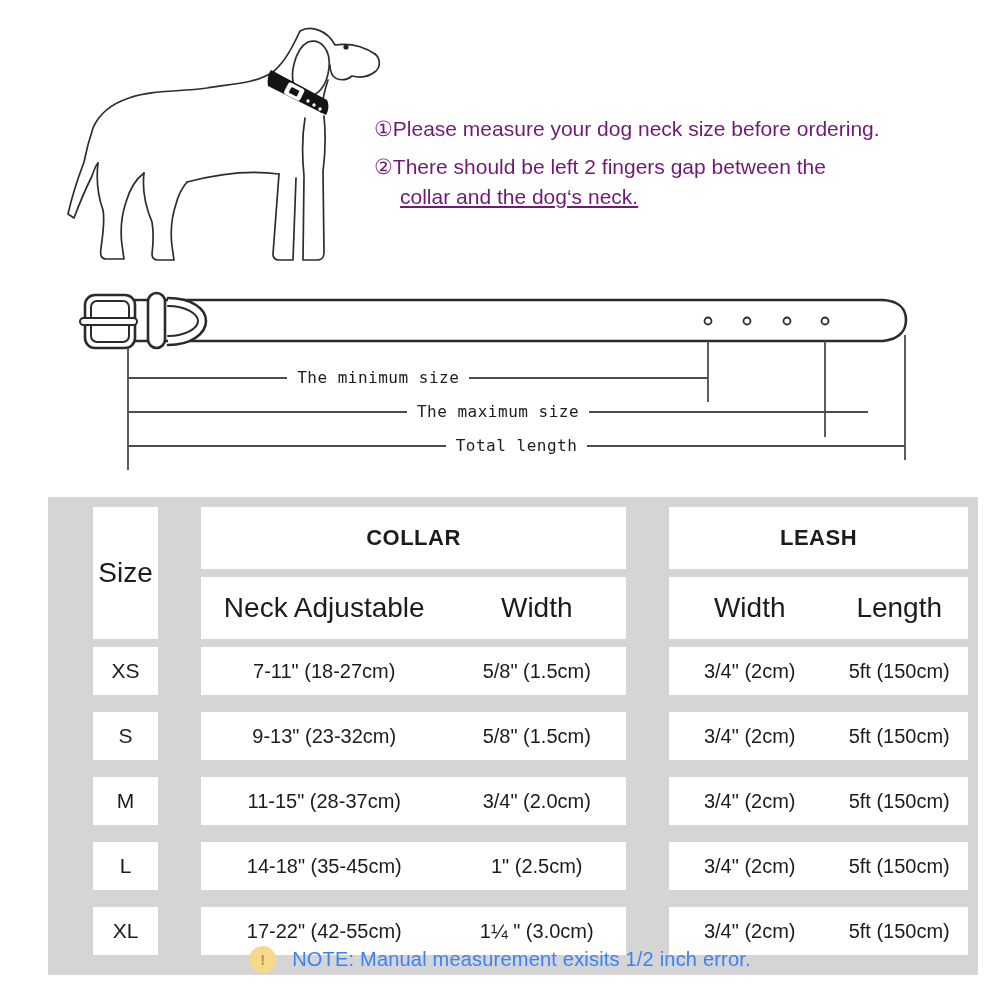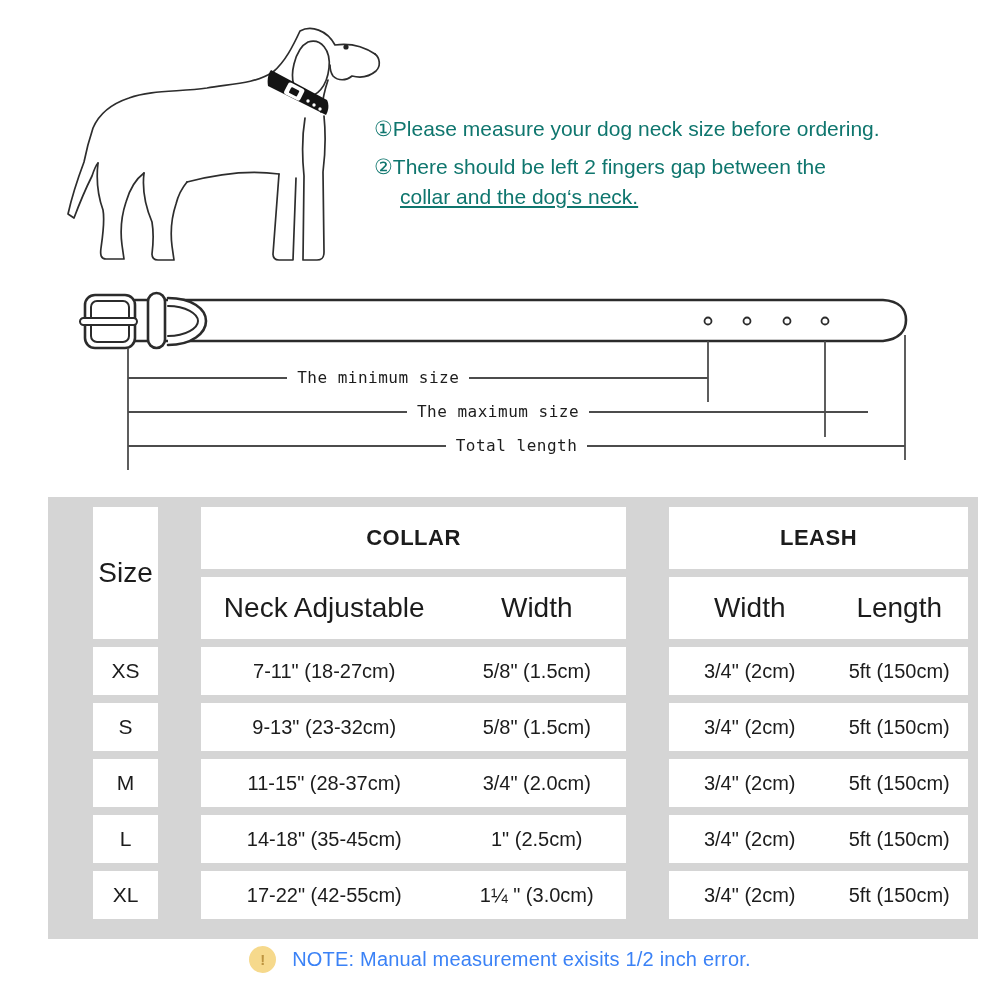--- a/index.html
+++ b/index.html
@@ -4,21 +4,21 @@
 <style>
   * { margin:0; padding:0; box-sizing:border-box; }
   html,body { background:#fff; }
   body {
     width:1000px; height:1000px; position:relative; overflow:hidden;
     font-family:"Liberation Sans", sans-serif; color:#1c1c1c;
   }
   .abs { position:absolute; }
 
   
-  .instructions { left:374px; top:114px; width:608px; font-size:21px; line-height:30px; color:#0f766e; }
+  .instructions { left:374px; top:114px; width:608px; font-size:21px; line-height:30px; color:#701a75; }
   .instructions .p1 { margin-bottom:8px; }
   .instructions .p3 { padding-left:26px;text-decoration:underline; }
 
   
   .m-row { position:absolute; height:24px; display:flex; align-items:center;
            font-family:"DejaVu Sans Mono", monospace; font-size:16px; color:#1d1d1d; white-space:nowrap;text-align:center; }
   .m-row .seg { border-top:2px solid #4c4c4c; height:0; }
   .m-row .lbl { padding:0 10px; line-height:1; letter-spacing:0.5px; }
   .m-min   { left:128px; top:366px; width:580px; }
   .m-max   { left:128px; top:400px; width:740px; }
@@ -32,21 +32,21 @@
                 padding:10px 10px 20px 10px; display:flex; flex-direction:column; gap:8px; }
   .thead { display:grid; grid-template-columns:100px 460px 1fr; grid-template-rows:62px 62px; gap:8px; }
   .cell { background:#fff; display:flex; align-items:center; justify-content:center;margin-left:35px; }
   .size-head { grid-row:1 / span 2; font-size:28px; }
   .group-head { font-size:22px; font-weight:bold; letter-spacing:0.5px; }
   .subhead, .trow-wrap { font-size:28px; }
   .split { display:flex; width:100%; }
   .split .sub { display:flex; align-items:center; justify-content:center; white-space:nowrap; }
   .collar-split .sub.a { width:58%; } .collar-split .sub.b { width:42%; }
   .leash-split  .sub.a { width:54%; } .leash-split  .sub.b { width:46%; }
-  #table-rows { display:flex; flex-direction:column; gap:8px; }
+  #table-rows { display:flex; flex-direction:column; gap:17px; }
   .trow { display:grid; grid-template-columns:100px 460px 1fr; height:48px; gap:8px; }
   .trow .cell { font-size:20px; }
   .trow .size-cell { font-size:21px; }
 
   
   .note { left:0; top:946px; width:1000px; display:flex; align-items:center; justify-content:center; gap:16px; }
   .note-icon { width:27px; height:27px; border-radius:50%; background:#f6d98c; color:#bd9440;
                display:flex; align-items:center; justify-content:center;
                font-size:15px; font-weight:bold; }
   .note-text { font-size:20px; color:#3b82f6; letter-spacing:0.2px; }

